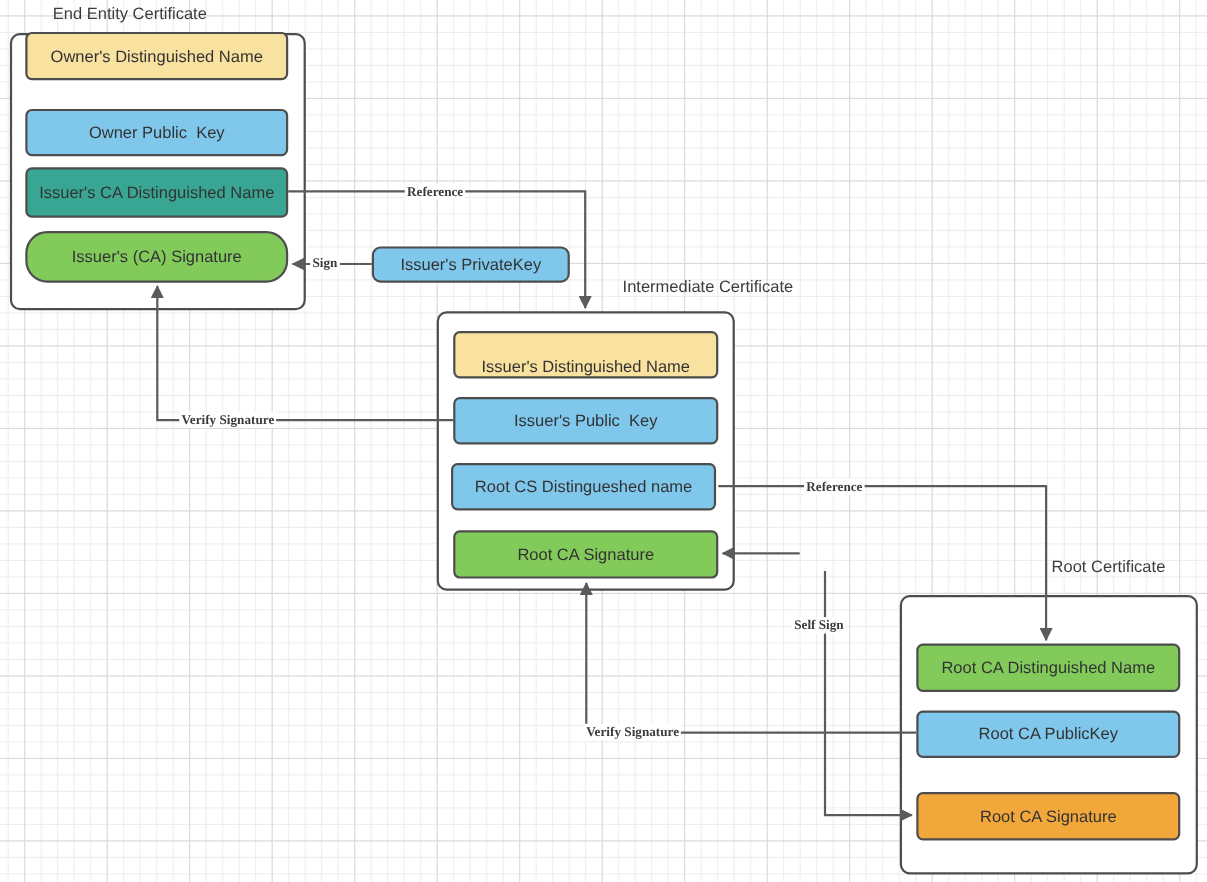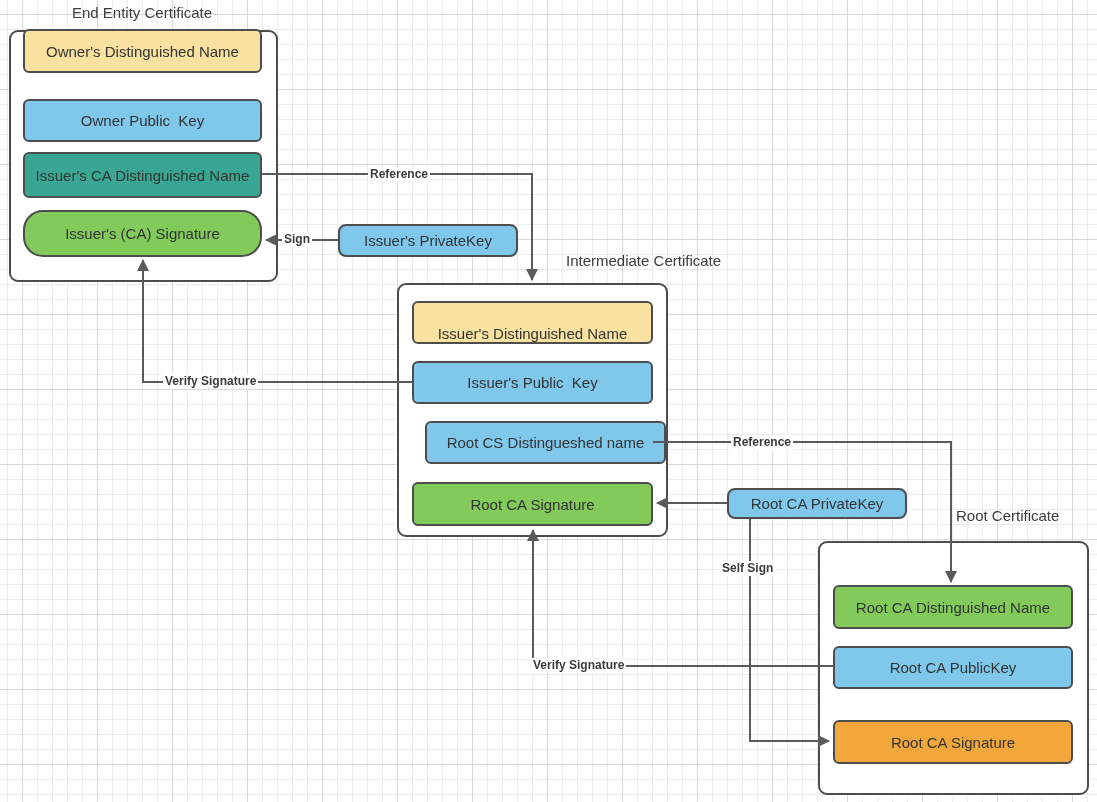--- a/index.html
+++ b/index.html
@@ -47,29 +47,29 @@
     font-size: 15px; color: var(--c-text); z-index: 2; box-sizing: border-box; text-align: right;
   }
   #overlay {
     position: absolute; left: 0; top: 0; z-index: 5; pointer-events: none;
   }
   #overlay path.conn { fill: none; stroke: var(--c-line); stroke-width: 2; }
   #arrow path { fill: var(--c-line); }
   .edge-label {
     position: absolute; z-index: 6;
     font-size: 12px; font-weight: bold; color: #3b3b3b;
-    background: #ffffff; padding: 0 2px; white-space: nowrap; line-height: 15px;
+    background: #ffffff; padding: 0 2px; white-space: nowrap; line-height: 15px; font-family: Liberation Serif, serif;
   }
 </style>
 </head>
 <body>
 
 <div id="canvas">
 
-  <div class="title" style="left:48px; top:4px;margin-left:24px;">End Entity Certificate</div>
+  <div class="title" style="left:48px; top:4px;">End Entity Certificate</div>
   <div class="group" style="left:9px; top:30px; width:269px; height:252px;"></div>
   <div class="row fill-yellow" style="left:23px; top:29px; width:239px; height:44px;">
     <span>Owner's Distinguished Name</span>
   </div>
   <div class="row fill-blue" style="left:23px; top:99px; width:239px; height:43px;">
     <span>Owner Public  Key</span>
   </div>
   <div class="row fill-teal" style="left:23px; top:152px; width:239px; height:46px;">
     <span>Issuer's CA Distinguished Name</span>
   </div>
@@ -78,44 +78,41 @@
   </div>
 
   <div class="title" style="left:566px; top:252px;">Intermediate Certificate</div>
   <div class="group" style="left:397px; top:283px; width:271px; height:254px;"></div>
   <div class="row fill-yellow" style="left:412px; top:301px; width:241px; height:43px;align-items:flex-end;">
     <span>Issuer's Distinguished Name</span>
   </div>
   <div class="row fill-blue" style="left:412px; top:361px; width:241px; height:43px;">
     <span>Issuer's Public  Key</span>
   </div>
-  <div class="row fill-blue" style="left:425px; top:421px; width:241px; height:43px;">
+  <div class="row fill-blue" style="left:410px; top:421px; width:241px; height:43px;">
     <span>Root CS Distingueshed name</span>
   </div>
   <div class="row fill-green" style="left:412px; top:482px; width:241px; height:44px;">
     <span>Root CA Signature</span>
   </div>
 
   <div class="title" style="left:956px; top:507px;">Root Certificate</div>
   <div class="group" style="left:818px; top:541px; width:271px; height:254px;"></div>
   <div class="row fill-green" style="left:833px; top:585px; width:240px; height:44px;">
     <span>Root CA Distinguished Name</span>
   </div>
   <div class="row fill-blue" style="left:833px; top:646px; width:240px; height:43px;">
     <span>Root CA PublicKey</span>
   </div>
   <div class="row fill-orange" style="left:833px; top:720px; width:240px; height:44px;">
     <span>Root CA Signature</span>
   </div>
 
   <div class="keybox" style="left:338px; top:224px; width:180px; height:33px;">
     <span>Issuer's PrivateKey</span>
-  </div>
-  <div class="keybox" style="left:727px; top:488px; width:180px; height:31px;">
-    <span>Root CA PrivateKey</span>
   </div>
 
   <svg id="overlay" width="1097" height="802" viewBox="0 0 1097 802">
     <defs>
       <marker id="arrow" markerWidth="13" markerHeight="12" refX="11" refY="6" orient="auto" markerUnits="userSpaceOnUse">
         <path d="M0,0 L12,6 L0,12 Z"></path>
       </marker>
     </defs>
     <path class="conn" d="M262,174 L532,174 L532,280" marker-end="url(#arrow)"></path>
     <path class="conn" d="M338,240 L266,240" marker-end="url(#arrow)"></path>

